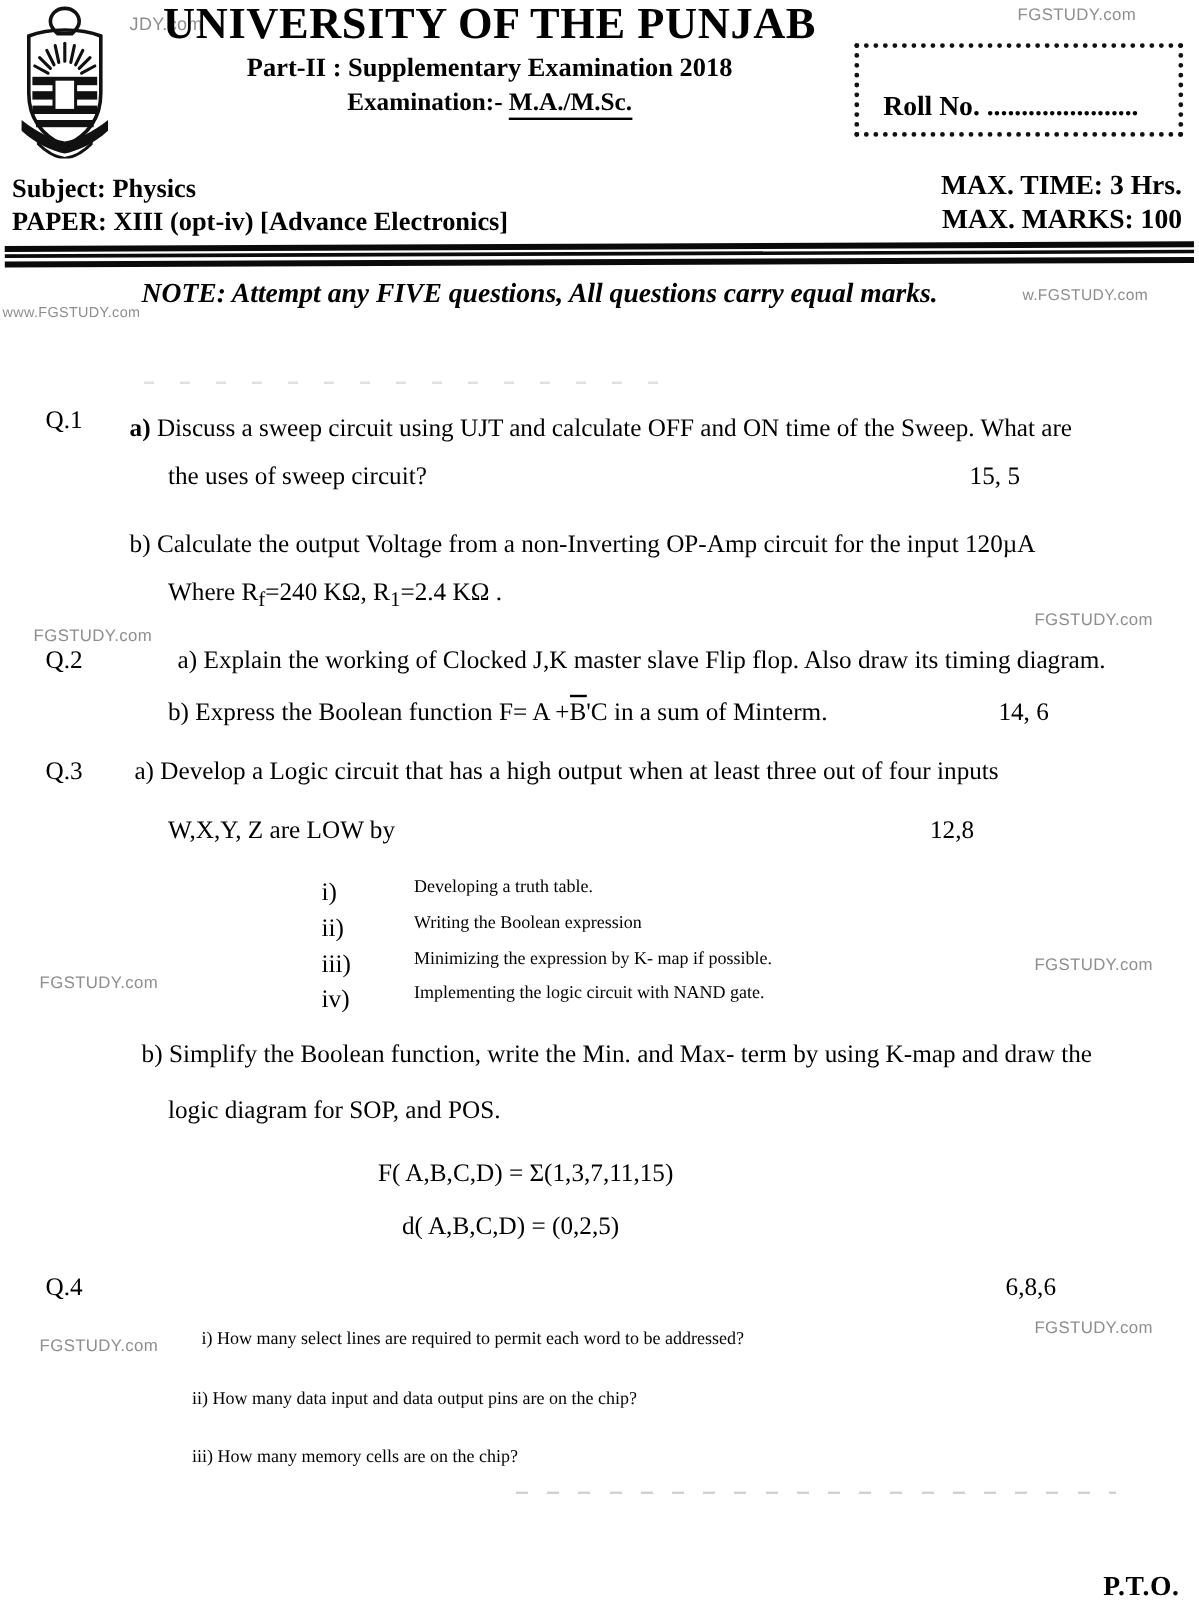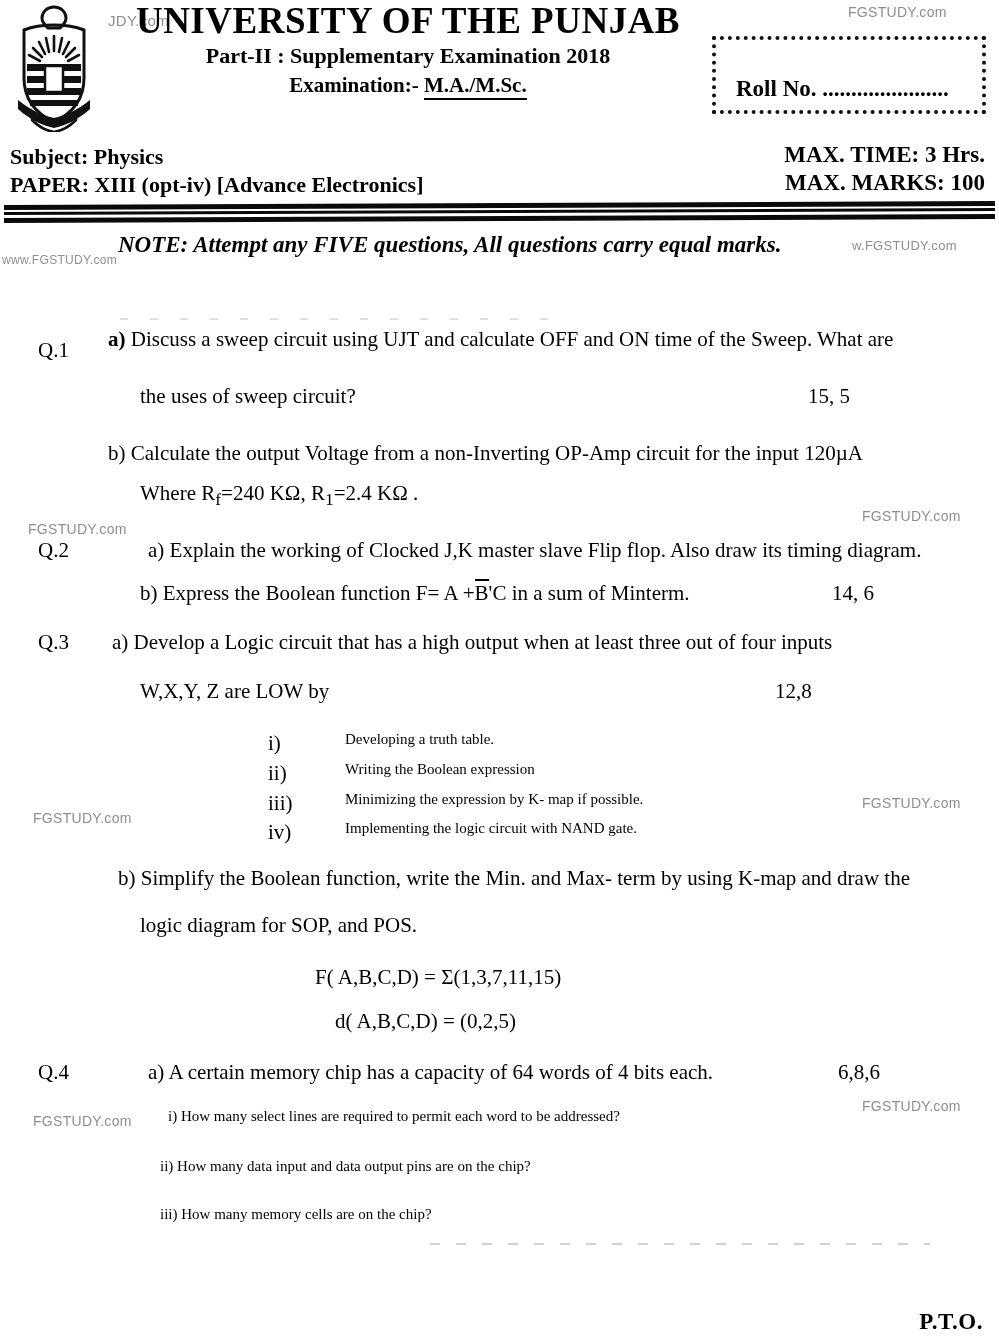--- a/index.html
+++ b/index.html
@@ -307,21 +307,21 @@
     <div class="bar b1"></div>
     <div class="bar b2"></div>
     <div class="bar b3"></div>
   </div>
 
   <div class="note">NOTE: Attempt any FIVE questions, All questions carry equal marks.</div>
 
   <div class="faint-line2"></div>
 
   <div class="qno" style="left:38px;  top:338px;">Q.1</div>
-  <div class="qtext" style="left:108px; top:327px;">
+  <div class="qtext" style="left:108px; top:344px;">
     <span class="bold-a">a)</span>
     <span>Discuss a sweep circuit using UJT and calculate OFF and ON time of the Sweep. What are</span>
   </div>
   <div class="qtext" style="left:140px; top:384px;">the uses of sweep circuit?</div>
   <div class="marks" style="left:808px; top:384px;">15, 5</div>
 
   <div class="qtext" style="left:108px; top:441px;">b) Calculate the output Voltage from a non-Inverting OP-Amp circuit for the input 120µA</div>
   <div class="qtext" style="left:140px; top:481px;">
     <span>Where R</span><sub>f</sub><span>=240 KΩ,</span>
     <span>R</span><sub>1</sub><span>=2.4 KΩ .</span>
@@ -359,24 +359,20 @@
   <div class="qtext" style="left:118px; top:866px;">
     <span>b)</span>
     <span>Simplify the Boolean function, write the Min. and Max- term by using K-map and draw the</span>
   </div>
   <div class="qtext" style="left:140px; top:913px;">logic diagram for SOP, and POS.</div>
 
   <div class="eq" style="left:315px; top:965px;">F( A,B,C,D) = Σ(1,3,7,11,15)</div>
   <div class="eq" style="left:335px; top:1009px;">d( A,B,C,D) = (0,2,5)</div>
 
   <div class="qno" style="left:38px;  top:1060px;">Q.4</div>
-  <div class="qtext" style="left:148px; top:1060px;">
-    <span>a)</span>
-    <span>A certain memory chip has a capacity of 64 words of 4 bits each.</span>
-  </div>
   <div class="marks" style="left:838px; top:1060px;">6,8,6</div>
 
   <div id="q4-roman-list">
       <div class="roman-text" style="left: 168px; top: 1108px;">i) How many select lines are required to permit each word to be addressed?</div>
       <div class="roman-text" style="left: 160px; top: 1158px;">ii) How many data input and data output pins are on the chip?</div>
       <div class="roman-text" style="left: 160px; top: 1206px;">iii) How many memory cells are on the chip?</div>
     </div>
 
   <div class="faint-line"></div>
 

